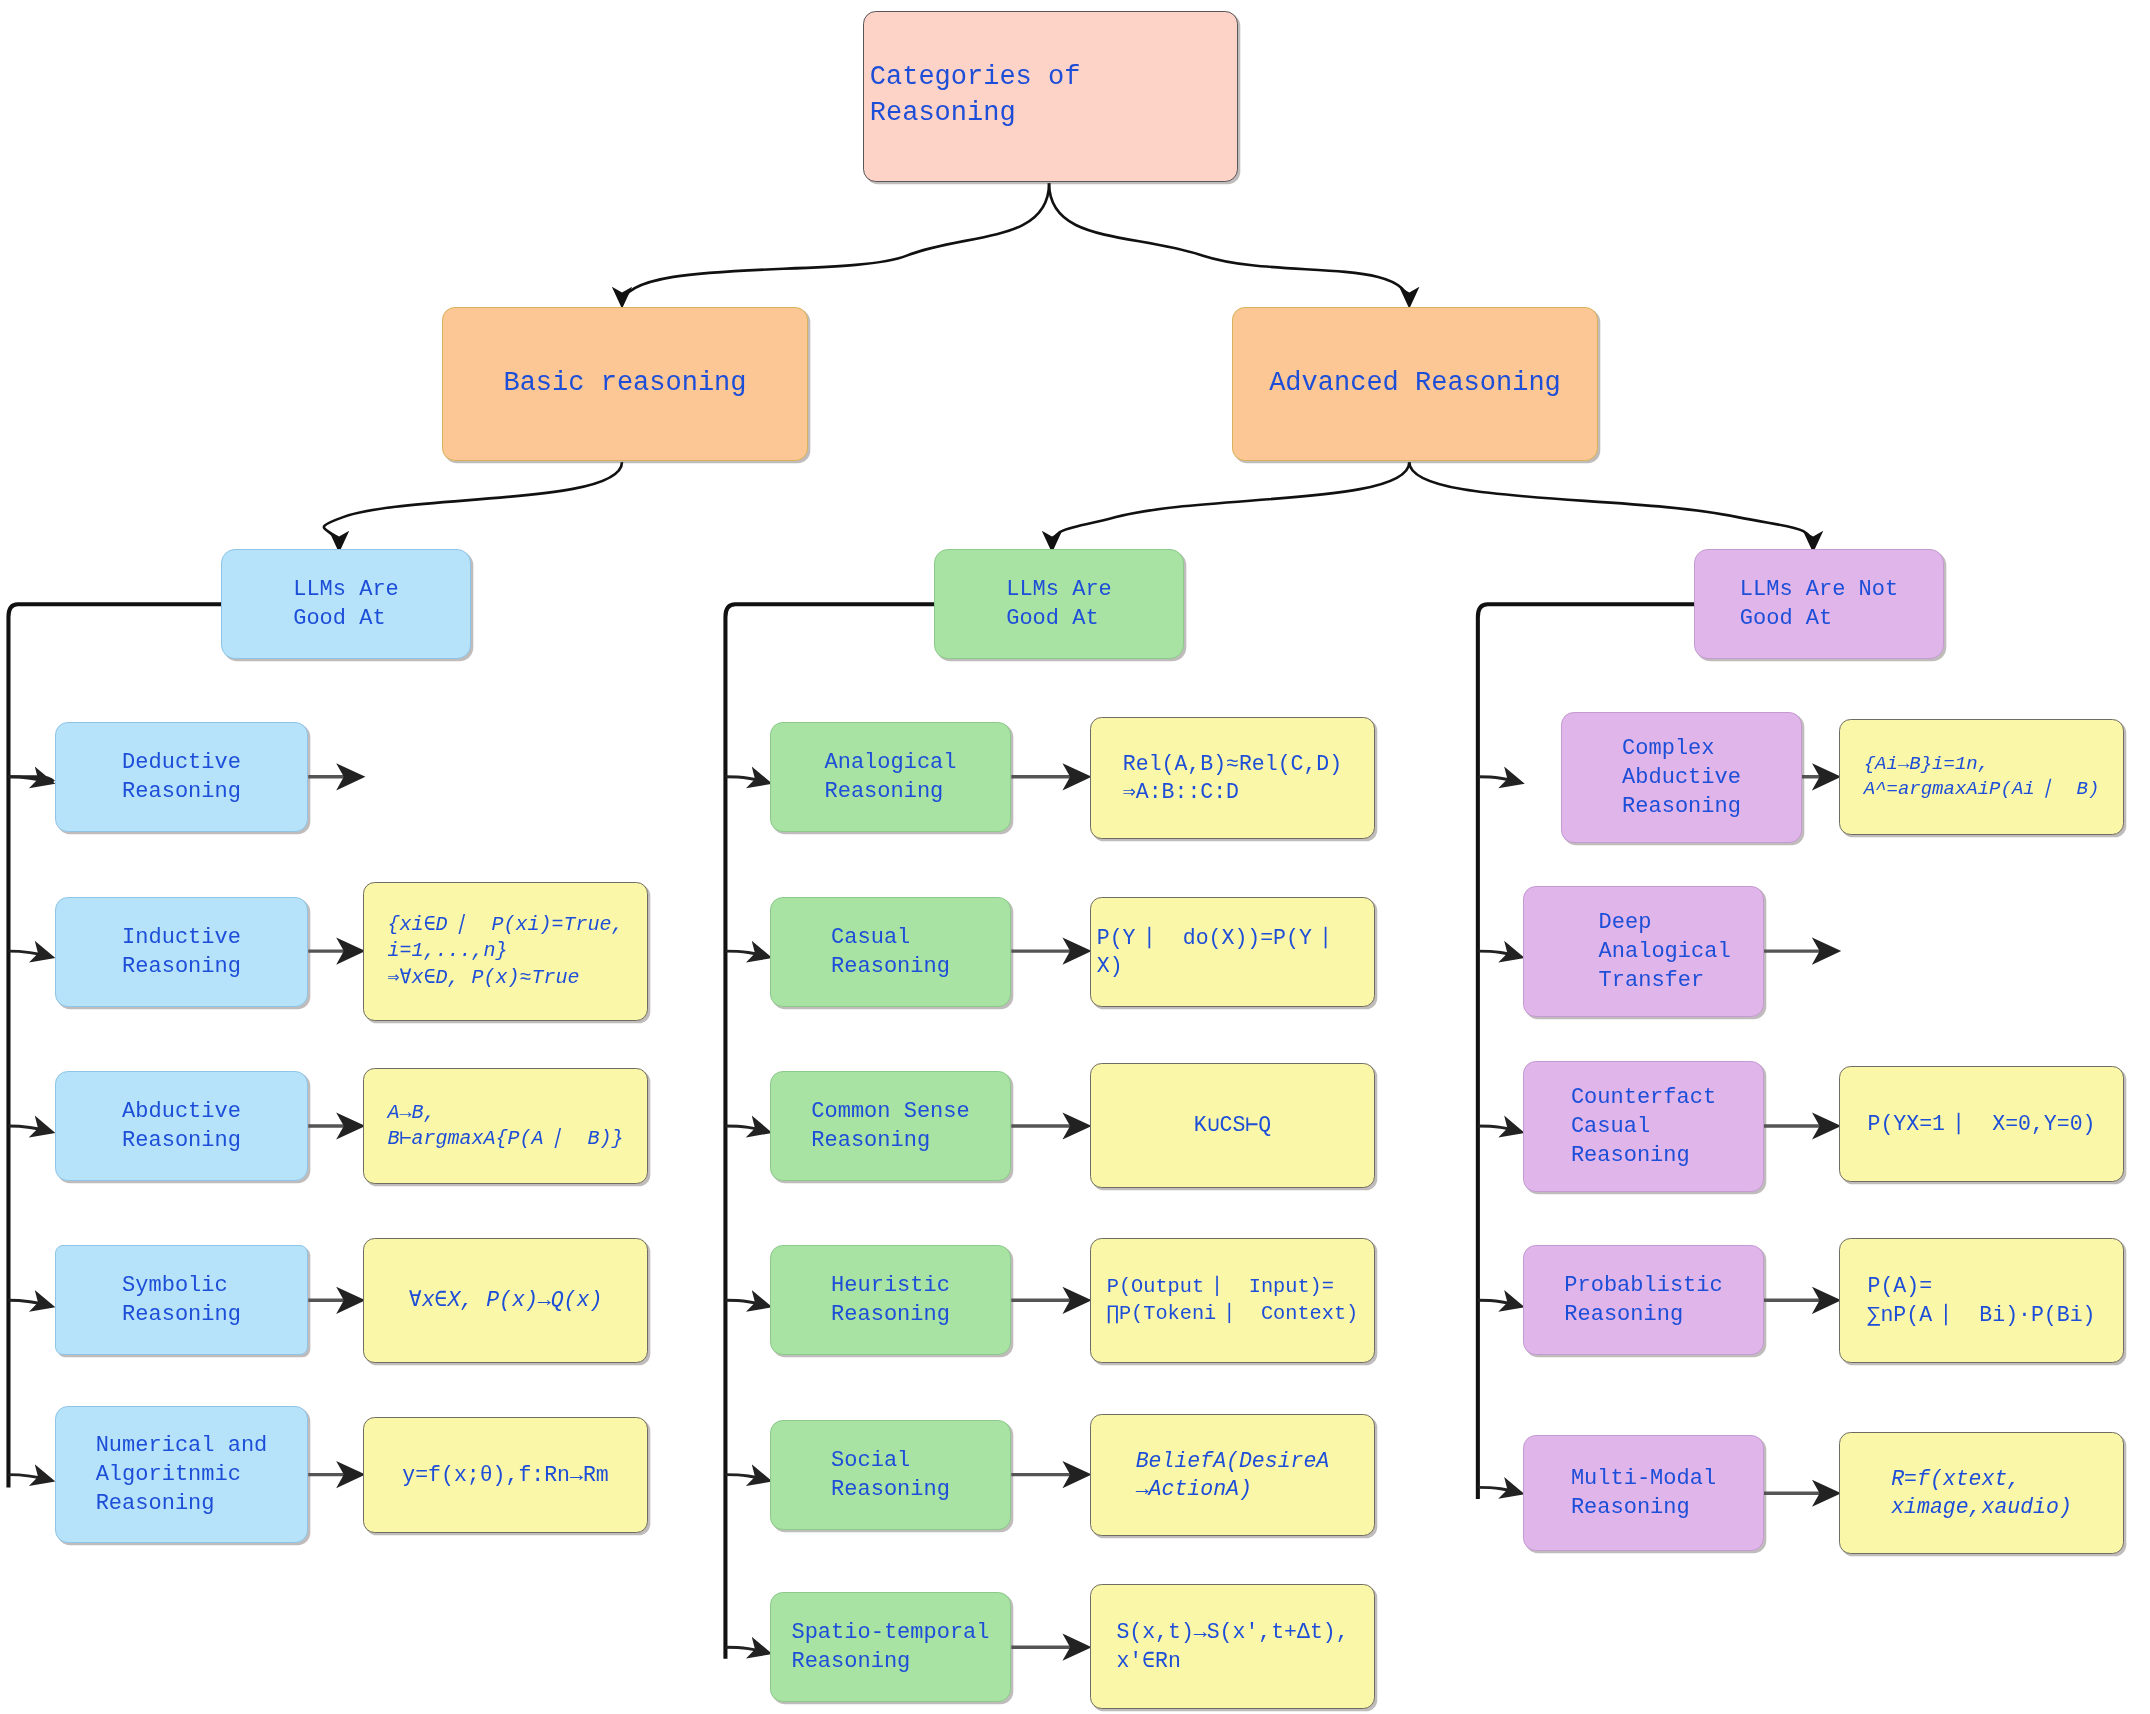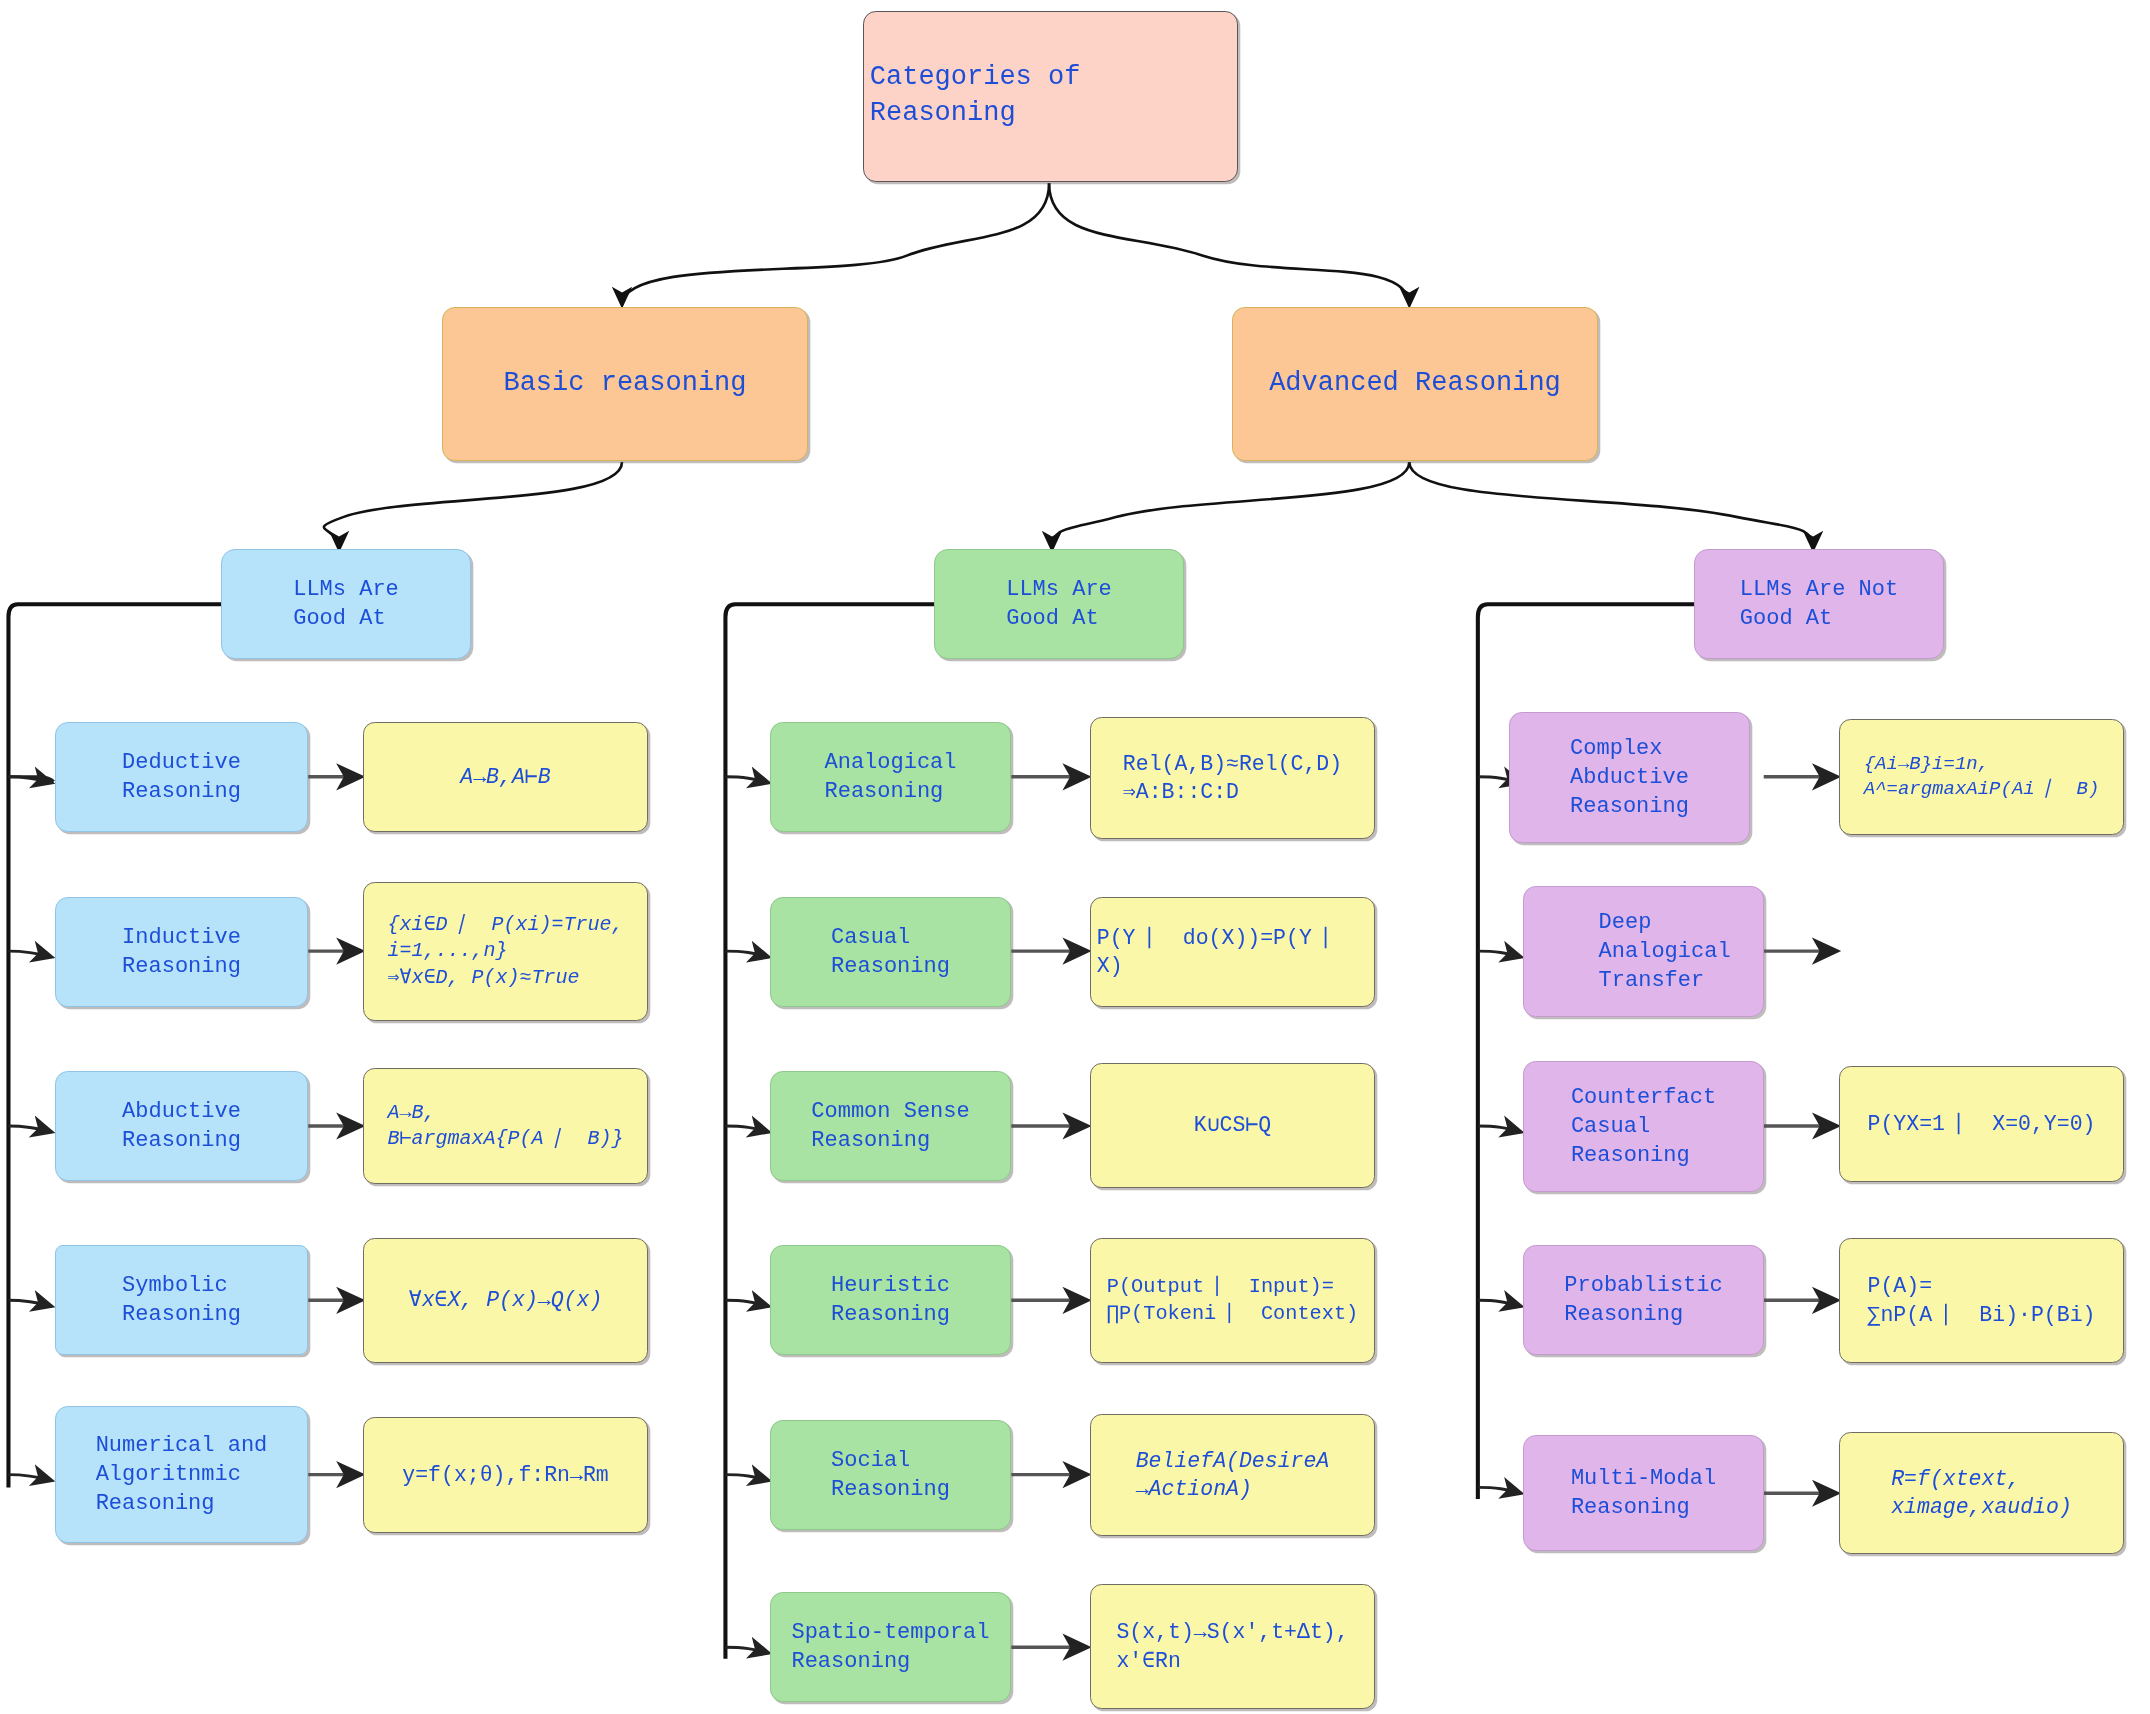--- a/index.html
+++ b/index.html
@@ -127,21 +127,20 @@
 
   <div class="node n-blue n-head" style="left:221px;top:549px;width:250px;height:110px;">LLMs Are
 Good At</div>
   <div class="node n-green n-head" style="left:934px;top:549px;width:250px;height:110px;">LLMs Are
 Good At</div>
   <div class="node n-purple n-head" style="left:1694px;top:549px;width:250px;height:110px;">LLMs Are Not
 Good At</div>
 
   <div class="node n-blue" style="left:55px;top:722px;width:253px;height:110px;">Deductive
 Reasoning</div>
-  <div class="node n-formula" style="left:363px;top:722px;width:285px;height:110px;">A→B,A⊢B</div>
 
   <div class="node n-blue" style="left:55px;top:897px;width:253px;height:110px;">Inductive
 Reasoning</div>
   <div class="node n-formula" style="left:363px;top:882px;width:285px;height:139px;font-size:20px;">{xi∈D ⎸ P(xi)=True,
 i=1,...,n}
 ⇒∀x∈D, P(x)≈True</div>
 
   <div class="node n-blue" style="left:55px;top:1071px;width:253px;height:110px;">Abductive
 Reasoning</div>
   <div class="node n-formula" style="left:363px;top:1068px;width:285px;height:116px;font-size:20px;">A→B,
@@ -177,21 +176,21 @@
   <div class="node n-green" style="left:770px;top:1420px;width:241px;height:110px;">Social
 Reasoning</div>
   <div class="node n-formula" style="left:1090px;top:1414px;width:285px;height:122px;">BeliefA(DesireA
 →ActionA)</div>
 
   <div class="node n-green" style="left:770px;top:1592px;width:241px;height:110px;">Spatio-temporal
 Reasoning</div>
   <div class="node n-formula plain" style="left:1090px;top:1584px;width:285px;height:125px;">S(x,t)→S(x',t+Δt),
 x'∈Rn</div>
 
-  <div class="node n-purple" style="left:1509px;top:712px;width:241px;height:131px;">Complex
+  <div class="node n-purple" style="left:1561px;top:712px;width:241px;height:131px;">Complex
 Abductive
 Reasoning</div>
   <div class="node n-formula" style="left:1839px;top:719px;width:285px;height:116px;font-size:19px;">{Ai→B}i=1n,
 A^=argmaxAiP(Ai ⎸ B)</div>
 
   <div class="node n-purple" style="left:1523px;top:886px;width:241px;height:131px;padding-left:48px;">Deep
 Analogical
 Transfer</div>
 
   <div class="node n-purple" style="left:1523px;top:1061px;width:241px;height:131px;">Counterfact

